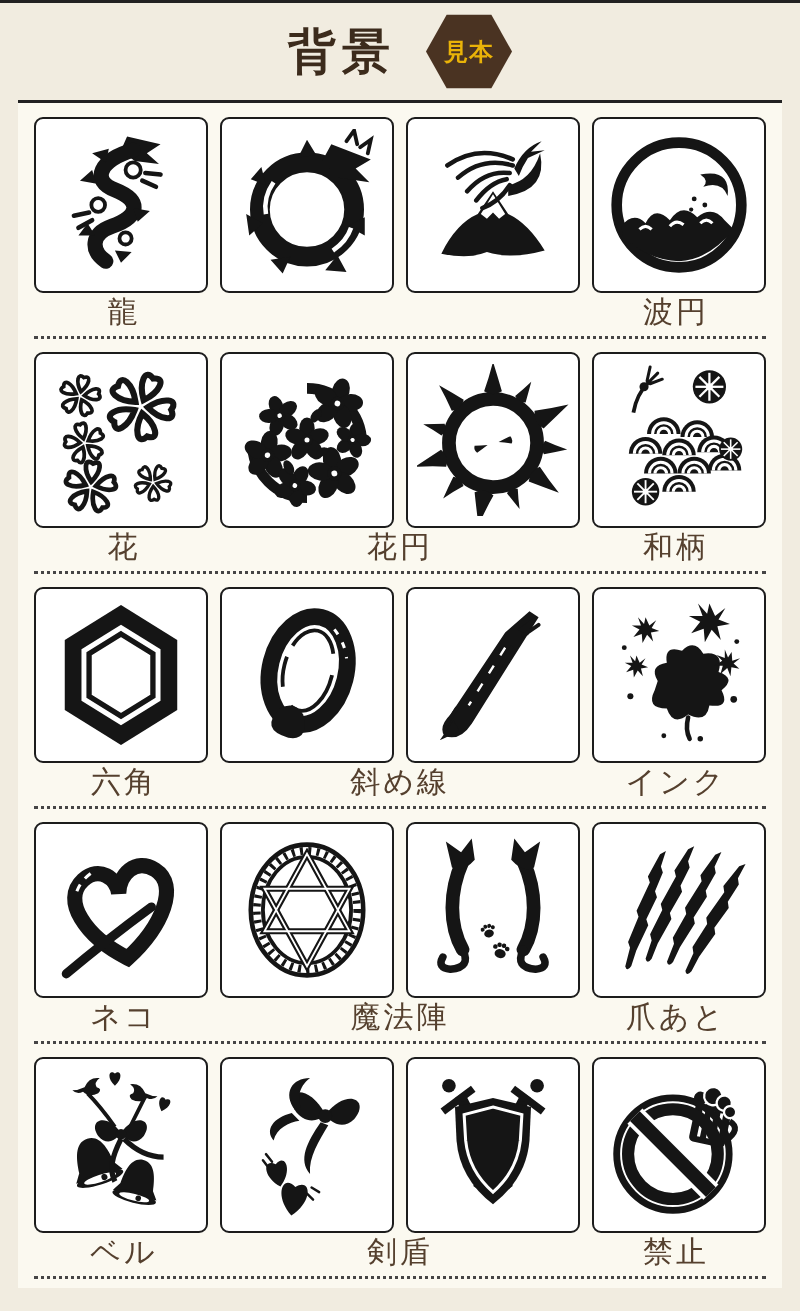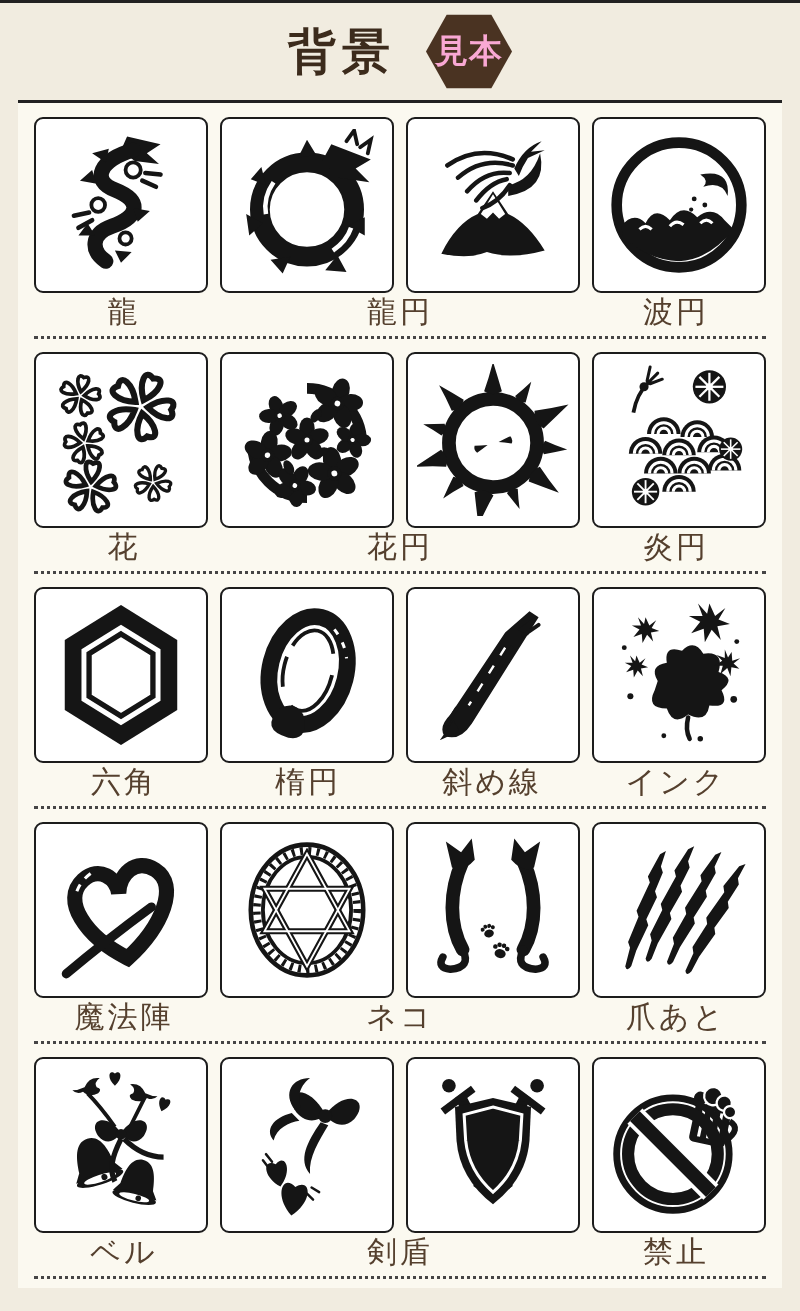--- a/index.html
+++ b/index.html
@@ -17,21 +17,21 @@
   }
   .title{
     font-size:48px;font-weight:700;color:#3c2b1c;letter-spacing:6px;
   }
   .badge{
     width:86px;height:80px;background:#4a3322;
     clip-path:polygon(0 50%,24% 4%,76% 4%,100% 50%,76% 96%,24% 96%);
     display:flex;align-items:center;justify-content:center;
     flex:0 0 auto;
   }
-  .badge span{color:#f9a8d4;font-size:33px;font-weight:700;letter-spacing:1px}
+  .badge span{color:#eab308;font-size:24px;font-weight:700;letter-spacing:1px}
   .card{
     margin:0 18px;
     background:#fbf9f0;
     border-top:3px solid #222;
     padding:14px 16px 0;
     height:1188px;
     box-sizing:border-box;
   }
   .tiles{display:flex;justify-content:space-between}
   .tile{
@@ -98,21 +98,20 @@
           <path d="M24 66 q4 -4 8 0 M44 64 q4 -5 9 -1 M64 62 q4 -4 8 0" stroke="#ffffff" stroke-width="2" fill="none"></path>
           <path d="M64 30 Q84 26 82 44 Q78 34 66 38 Q70 34 64 30 Z" fill="#151515"></path>
           <circle cx="60" cy="46" r="1.6" fill="#151515"></circle>
           <circle cx="67" cy="50" r="1.6" fill="#151515"></circle>
           <circle cx="58" cy="53" r="1.4" fill="#151515"></circle>
         </svg>
       </div>
     </div>
     <div class="labels">
       <div class="lbl">龍</div>
-      <div class="lbl">龍円</div>
       <div class="lbl">波円</div>
     </div>
     <div class="sep"></div>
   </div>
 
   <div class="row">
     <div class="tiles">
       <div class="tile">
         <svg viewBox="0 0 100 100">
           <defs>
@@ -213,21 +212,21 @@
           <use href="#kiku" transform="translate(28 84) scale(0.95)"></use>
           <path d="M20 32 Q22 20 30 12" stroke="#151515" stroke-width="2.5" fill="none"></path>
           <circle cx="27" cy="15" r="3" fill="#151515"></circle>
           <path d="M30 12 l6 -6 M31 13 l8 -3 M29 11 l2 -9" stroke="#151515" stroke-width="2" fill="none" stroke-linecap="round"></path>
         </svg>
       </div>
     </div>
     <div class="labels">
       <div class="lbl">花</div>
       <div class="lbl">花円</div>
-      <div class="lbl">炎円</div>
+      <div class="lbl">和柄</div>
     </div>
     <div class="sep"></div>
   </div>
 
   <div class="row">
     <div class="tiles">
       <div class="tile">
         <svg viewBox="0 0 100 100">
           <polygon points="50,4 87,27 87,73 50,96 13,73 13,27" fill="#151515"></polygon>
           <polygon points="50,17 76,33 76,67 50,83 24,67 24,33" fill="#ffffff"></polygon>
@@ -267,21 +266,20 @@
           <circle cx="86" cy="66" r="2.2" fill="#151515"></circle>
           <circle cx="64" cy="92" r="1.8" fill="#151515"></circle>
           <circle cx="40" cy="90" r="1.6" fill="#151515"></circle>
           <circle cx="88" cy="28" r="1.6" fill="#151515"></circle>
           <circle cx="14" cy="32" r="1.6" fill="#151515"></circle>
         </svg>
       </div>
     </div>
     <div class="labels">
       <div class="lbl">六角</div>
-      <div class="lbl">楕円</div>
       <div class="lbl">斜め線</div>
       <div class="lbl">インク</div>
     </div>
     <div class="sep"></div>
   </div>
 
   <div class="row">
     <div class="tiles">
       <div class="tile">
         <svg viewBox="0 0 100 100">
@@ -331,22 +329,22 @@
             <path id="scr" d="M34 8 L30 18 L31 22 L25 34 L26 38 L18 52 L19 56 L10 72 L6 82 Q3 86 2 82 L6 70 L5 66 L13 50 L12 46 L22 28 L21 24 L30 10 Z" fill="#151515"></path>
           </defs>
           <use href="#scr" transform="translate(10 4) rotate(-4 20 45)"></use>
           <use href="#scr" transform="translate(26 0)"></use>
           <use href="#scr" transform="translate(42 3) rotate(3 20 45)"></use>
           <use href="#scr" transform="translate(56 10) rotate(6 20 45)"></use>
         </svg>
       </div>
     </div>
     <div class="labels">
+      <div class="lbl">ネコ</div>
       <div class="lbl">魔法陣</div>
-      <div class="lbl">ネコ</div>
       <div class="lbl">爪あと</div>
     </div>
     <div class="sep"></div>
   </div>
 
   <div class="row">
     <div class="tiles">
       <div class="tile">
         <svg viewBox="0 0 100 100">
           <defs>

